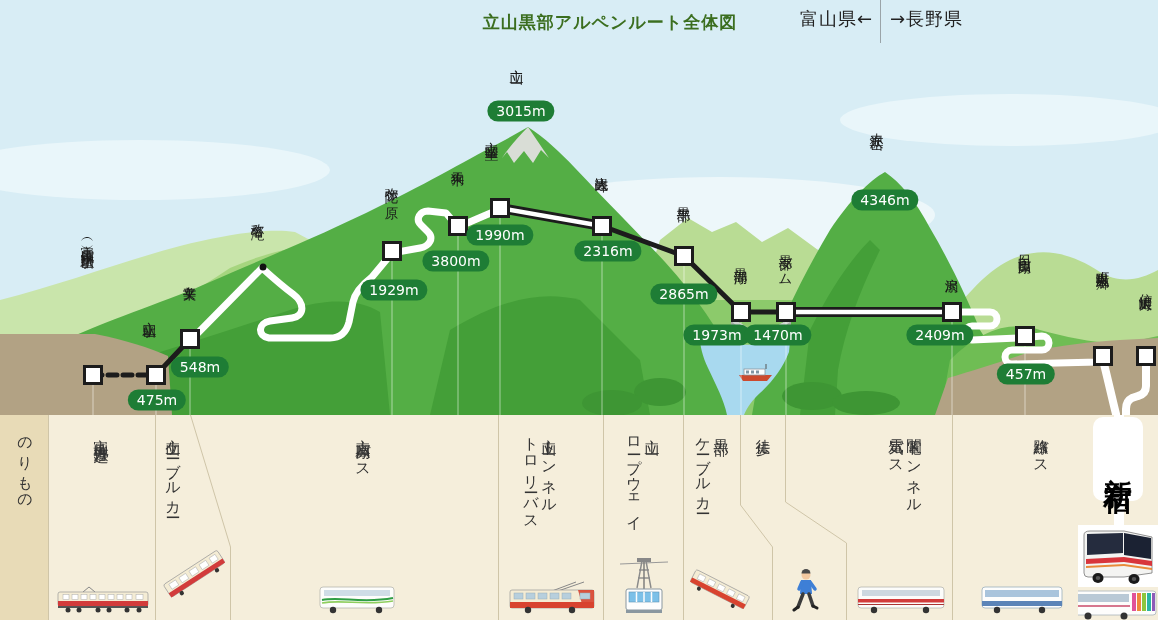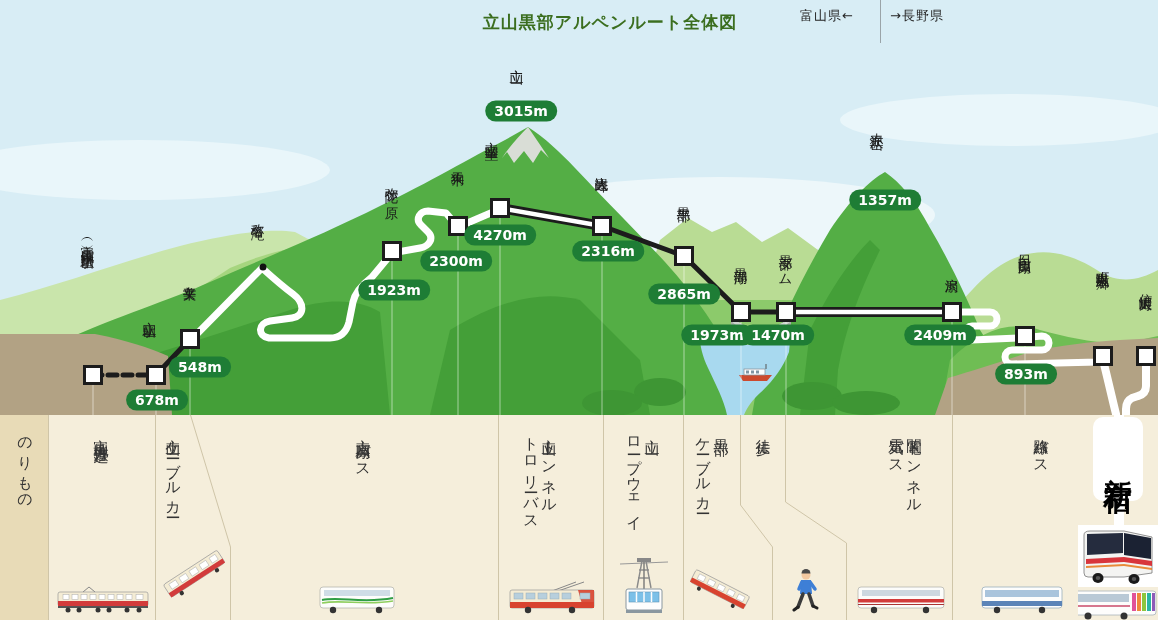--- a/index.html
+++ b/index.html
@@ -4,29 +4,29 @@
 <style>
   html,body{margin:0;padding:0;background:#fff;}
   .stage{position:relative;width:1158px;height:620px;overflow:hidden;
          font-family:"DejaVu Sans","Liberation Sans",sans-serif;background:#d8edf5;}
   .stage *{box-sizing:border-box;}
   svg{display:block;}
   .abs{position:absolute;}
   
   .title{position:absolute;top:11px;left:610px;transform:translateX(-50%);
          font-size:17px;font-weight:bold;color:#3b6e1f;letter-spacing:1px;white-space:nowrap;}
-  .pref{position:absolute;top:7px;font-size:13px;color:#222;white-space:nowrap;letter-spacing:1px;}
+  .pref{position:absolute;top:7px;font-size:18px;color:#222;white-space:nowrap;letter-spacing:1px;}
   .pref-divider{position:absolute;left:880px;top:0;width:1px;height:43px;background:#9aa4a8;}
   
   .vlabel{position:absolute;writing-mode:vertical-rl;text-orientation:mixed;
           font-size:13.5px;line-height:15px;letter-spacing:1.5px;color:#1a1a1a;white-space:pre-line;}
   .peaklabel{font-size:14px;}
   
   .badge{position:absolute;transform:translate(-50%,-50%);background:#1e7d35;color:#fff;
-         font-size:14px;font-weight:bold;line-height:20px;height:21px;padding:0 9px;
+         font-size:14px;font-weight:normal;line-height:20px;height:21px;padding:0 9px;
          border-radius:11px;white-space:nowrap;}
   
   .dest{position:absolute;left:1093px;top:417px;width:50px;height:84px;background:#fff;
         border-radius:10px;display:flex;align-items:center;justify-content:center;
         writing-mode:vertical-rl;text-orientation:upright;font-size:29px;font-weight:bold;
         color:#000;letter-spacing:4px;}
   
   .table{position:absolute;left:0;top:415px;width:1158px;height:205px;background:#f5eedb;}
   .table-headcol{position:absolute;left:0;top:0;width:48px;height:205px;background:#e8dbb7;}
   .tlabel{position:absolute;top:12px;writing-mode:vertical-rl;text-orientation:mixed;
@@ -158,32 +158,32 @@
   <div class="vlabel" style="left:676px;top:196px">黒部平</div>
   <div class="vlabel" style="left:733px;top:257px">黒部湖</div>
   <div class="vlabel" style="left:778px;top:244px">黒部ダム</div>
   <div class="vlabel peaklabel" style="left:869px;top:122px">赤沢岳</div>
   <div class="vlabel" style="left:944px;top:268px">扇沢</div>
   <div class="vlabel" style="left:1017px;top:244px">日向山高原</div>
   <div class="vlabel" style="left:1095px;top:260px">大町温泉郷</div>
   <div class="vlabel" style="left:1138px;top:283px">信濃大町</div>
 
   <div class="badge" style="left:521px;top:111px">3015m</div>
-  <div class="badge" style="left:885px;top:200px">1357m</div>
-  <div class="badge" style="left:157px;top:400px">678m</div>
+  <div class="badge" style="left:885px;top:200px">4346m</div>
+  <div class="badge" style="left:157px;top:400px">475m</div>
   <div class="badge" style="left:200px;top:367px">548m</div>
-  <div class="badge" style="left:394px;top:290px">1923m</div>
-  <div class="badge" style="left:456px;top:261px">2300m</div>
-  <div class="badge" style="left:500px;top:235px">4270m</div>
+  <div class="badge" style="left:394px;top:290px">1929m</div>
+  <div class="badge" style="left:456px;top:261px">3800m</div>
+  <div class="badge" style="left:500px;top:235px">1990m</div>
   <div class="badge" style="left:608px;top:251px">2316m</div>
   <div class="badge" style="left:684px;top:294px">2865m</div>
   <div class="badge" style="left:717px;top:335px">1973m</div>
   <div class="badge" style="left:778px;top:335px">1470m</div>
   <div class="badge" style="left:940px;top:335px">2409m</div>
-  <div class="badge" style="left:1026px;top:374px">893m</div>
+  <div class="badge" style="left:1026px;top:374px">457m</div>
 
   <div class="table">
     <div class="table-headcol"></div>
     <svg class="abs" style="left:0;top:0" width="1158" height="205" viewBox="0 0 1158 205">
       <g stroke="#cfc5a8" stroke-width="1" fill="none">
         <line x1="48.5" y1="0" x2="48.5" y2="205"></line>
         <line x1="155.5" y1="0" x2="155.5" y2="205"></line>
         <polyline points="190.5,0 230.5,132 230.5,205"></polyline>
         <line x1="498.5" y1="0" x2="498.5" y2="205"></line>
         <line x1="603.5" y1="0" x2="603.5" y2="205"></line>

